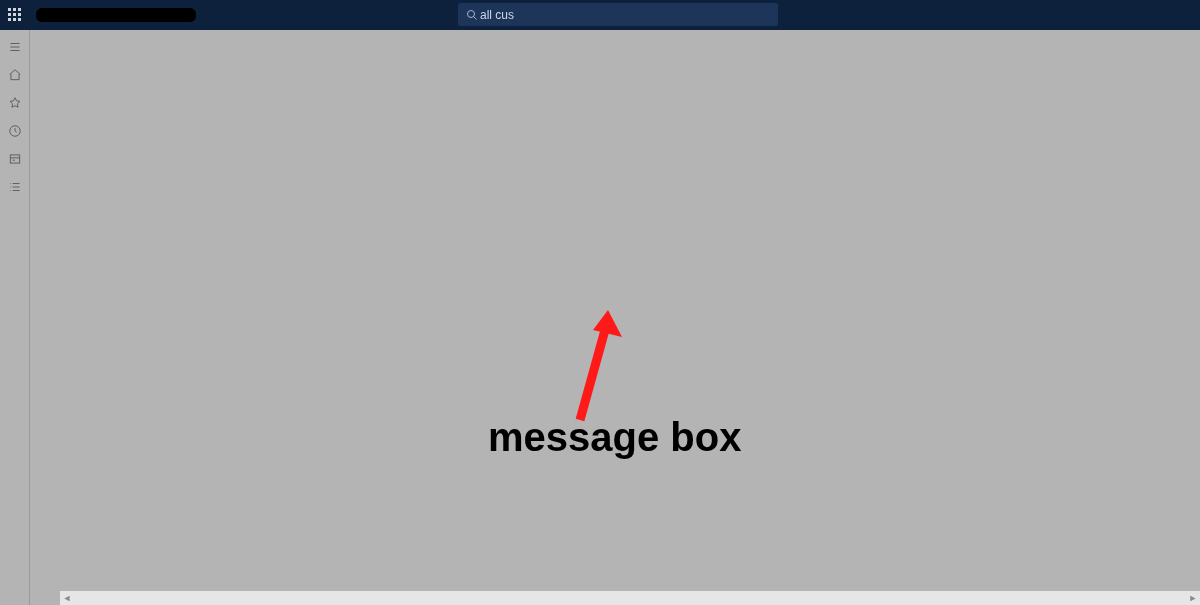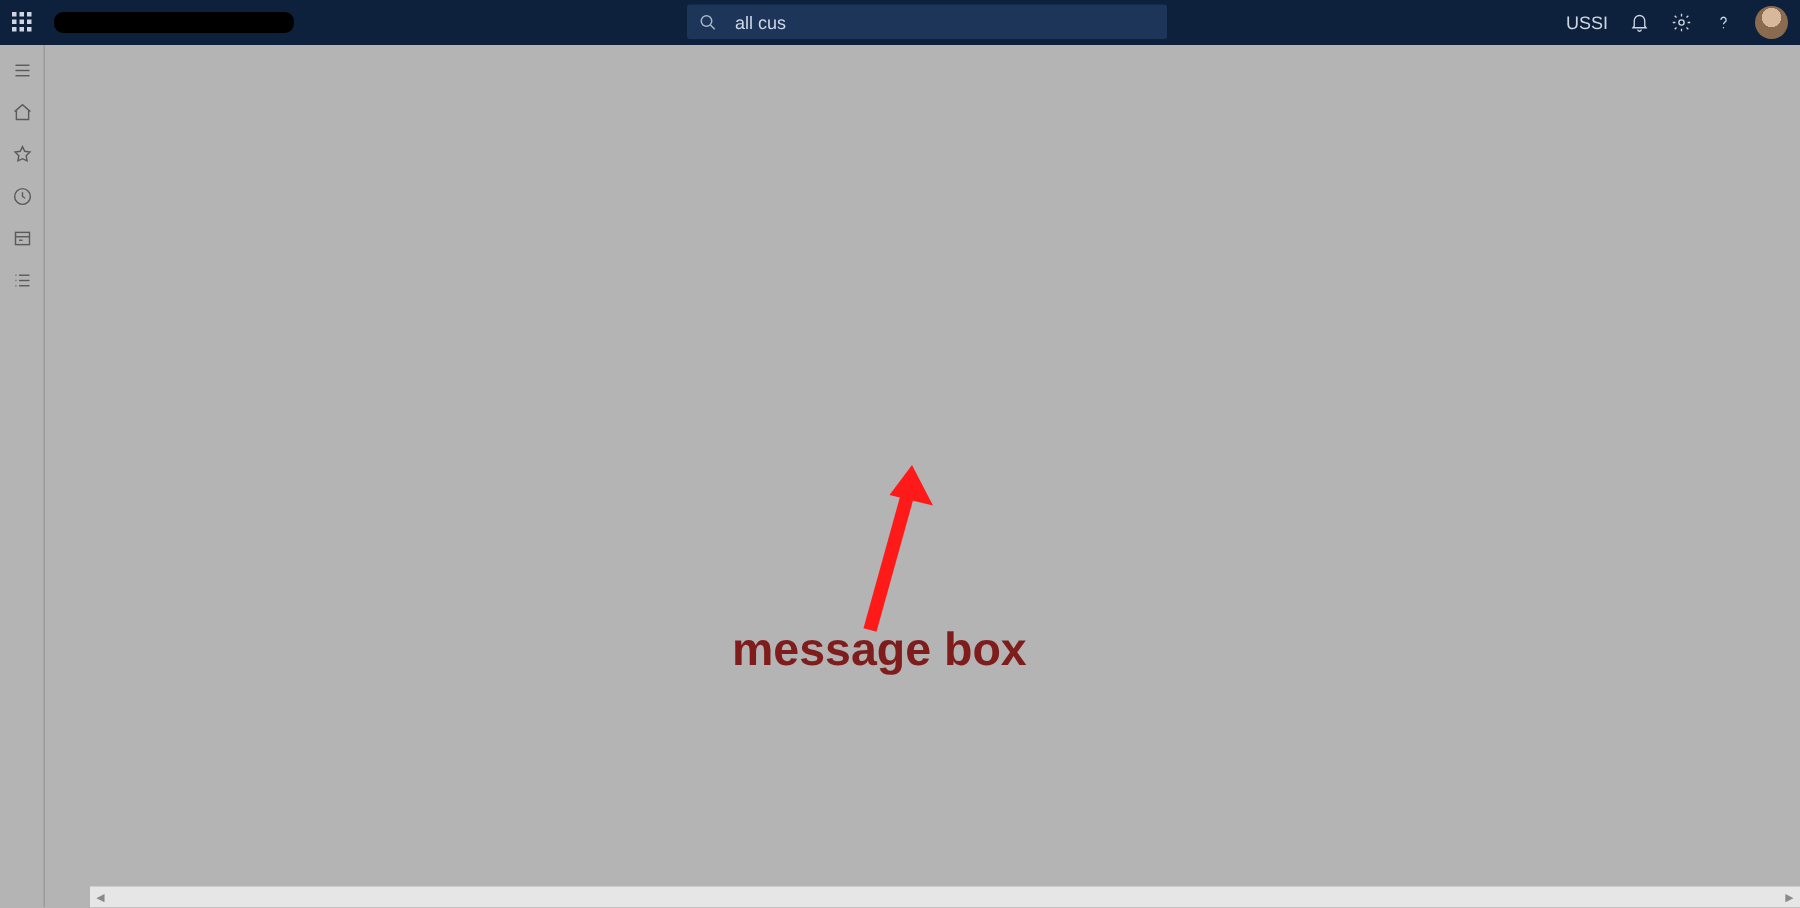--- a/index.html
+++ b/index.html
@@ -10,21 +10,21 @@
     .topbar {
       position: absolute; top: 0; left: 0; right: 0; height: 30px;
       background: #0d213d; display: flex; align-items: center; padding: 0 8px;
       color: #d0d6e0; z-index: 10;
     }
     .topbar .left { display: flex; align-items: center; gap: 8px; }
     .waffle { width: 14px; height: 14px; display: grid; grid-template-columns: repeat(3,3px); grid-template-rows: repeat(3,3px); gap: 2px; cursor: pointer; }
     .waffle span { background: #d0d6e0; width: 3px; height: 3px; }
     .brand-redact { width: 160px; height: 14px; background: #000; border-radius: 6px; margin-left: 6px; }
 
-    .search-wrap { position: absolute; left: 458px; top: 3px; width: 320px; height: 23px; background: #1c3559; border-radius: 2px; display: flex; align-items: center; padding: 0 8px; gap: 12px; }
+    .search-wrap { position: absolute; left: 458px; top: 3px; width: 320px; height: 23px; background: #1c3559; border-radius: 2px; display: flex; align-items: center; padding: 0 8px; gap: 2px; }
     .search-wrap svg { width: 12px; height: 12px; stroke: #a9b5c9; fill: none; stroke-width: 2; }
     .search-input { flex: 1; background: transparent; border: none; outline: none; color: #cfd7e5; font-size: 12px; }
 
     .topbar .right { margin-left: auto; display: flex; align-items: center; gap: 14px; font-size: 12px; }
     .topbar .right .icon { width: 14px; height: 14px; stroke: #cfd7e5; fill: none; stroke-width: 1.5; cursor: pointer; display: block; }
     .avatar { width: 22px; height: 22px; border-radius: 50%; background: radial-gradient(circle at 50% 35%, #d8b89a 0 35%, #8a6b50 36% 100%); cursor: pointer; }
 
     
     .leftrail {
       position: absolute; top: 30px; left: 0; bottom: 0; width: 30px;
@@ -49,21 +49,21 @@
     .dialog-msg { font-size: 11.5px; color: #555; line-height: 1.35; }
     .dialog-actions { position: absolute; right: 18px; bottom: 16px; }
     .primary-btn {
       background: #1051d0; color: #fff; border: 2px solid #0a3fa8; outline: 1px solid #1051d0;
       font-size: 11px; padding: 4px 8px; cursor: pointer; font-family: inherit;
       box-shadow: inset 0 0 0 1px #4d7de0;
     }
 
     
     .annotation-label {
-      position: absolute; left: 458px; top: 385px; font-size: 31px; font-weight: 700; color: #7f1d1d;
+      position: absolute; left: 458px; top: 385px; font-size: 40px; font-weight: 700; color: #000000;
     }
     .arrow-svg { position: absolute; left: 520px; top: 275px; width: 90px; height: 120px; }
     .arrow-svg line { stroke: #ff1a1a; stroke-width: 9; }
     .arrow-svg polygon { fill: #ff1a1a; }
 
     
     .hscroll {
       position: absolute; left: 30px; right: 0; bottom: 0; height: 14px; background: #e6e6e6;
       display: flex; align-items: center; justify-content: space-between;
     }
@@ -89,36 +89,20 @@
   </div>
 
   <div class="search-wrap">
     <svg viewBox="0 0 24 24">
         <circle cx="10" cy="10" r="7"></circle>
         <line x1="15" y1="15" x2="21" y2="21"></line>
       </svg>
     <input class="search-input" value="all cus" style="">
   </div>
 
-  <div class="right">
-    <span>USSI</span>
-    <svg class="icon" viewBox="0 0 24 24">
-        <path d="M6 16V10a6 6 0 1 1 12 0v6l1.5 2H4.5L6 16z"></path>
-        <path d="M10 20a2 2 0 0 0 4 0"></path>
-      </svg>
-    <svg class="icon" viewBox="0 0 24 24">
-        <circle cx="12" cy="12" r="3"></circle>
-        <path d="M12 2v3M12 19v3M4.2 4.2l2.1 2.1M17.7 17.7l2.1 2.1M2 12h3M19 12h3M4.2 19.8l2.1-2.1M17.7 6.3l2.1-2.1"></path>
-      </svg>
-    <svg class="icon" viewBox="0 0 24 24">
-        <path d="M9 9a3 3 0 1 1 4.5 2.6C12.5 12.4 12 13 12 14"></path>
-        <circle cx="12" cy="18" r="0.8" fill="#cfd7e5" stroke="none"></circle>
-      </svg>
-    <div class="avatar"></div>
-  </div>
 </div>
 
 <div class="leftrail">
   <svg class="ri" viewBox="0 0 24 24">
       <line x1="4" y1="6" x2="20" y2="6"></line>
       <line x1="4" y1="12" x2="20" y2="12"></line>
       <line x1="4" y1="18" x2="20" y2="18"></line>
     </svg>
   <svg class="ri" viewBox="0 0 24 24">
       <path d="M3 11l9-8 9 8"></path>

